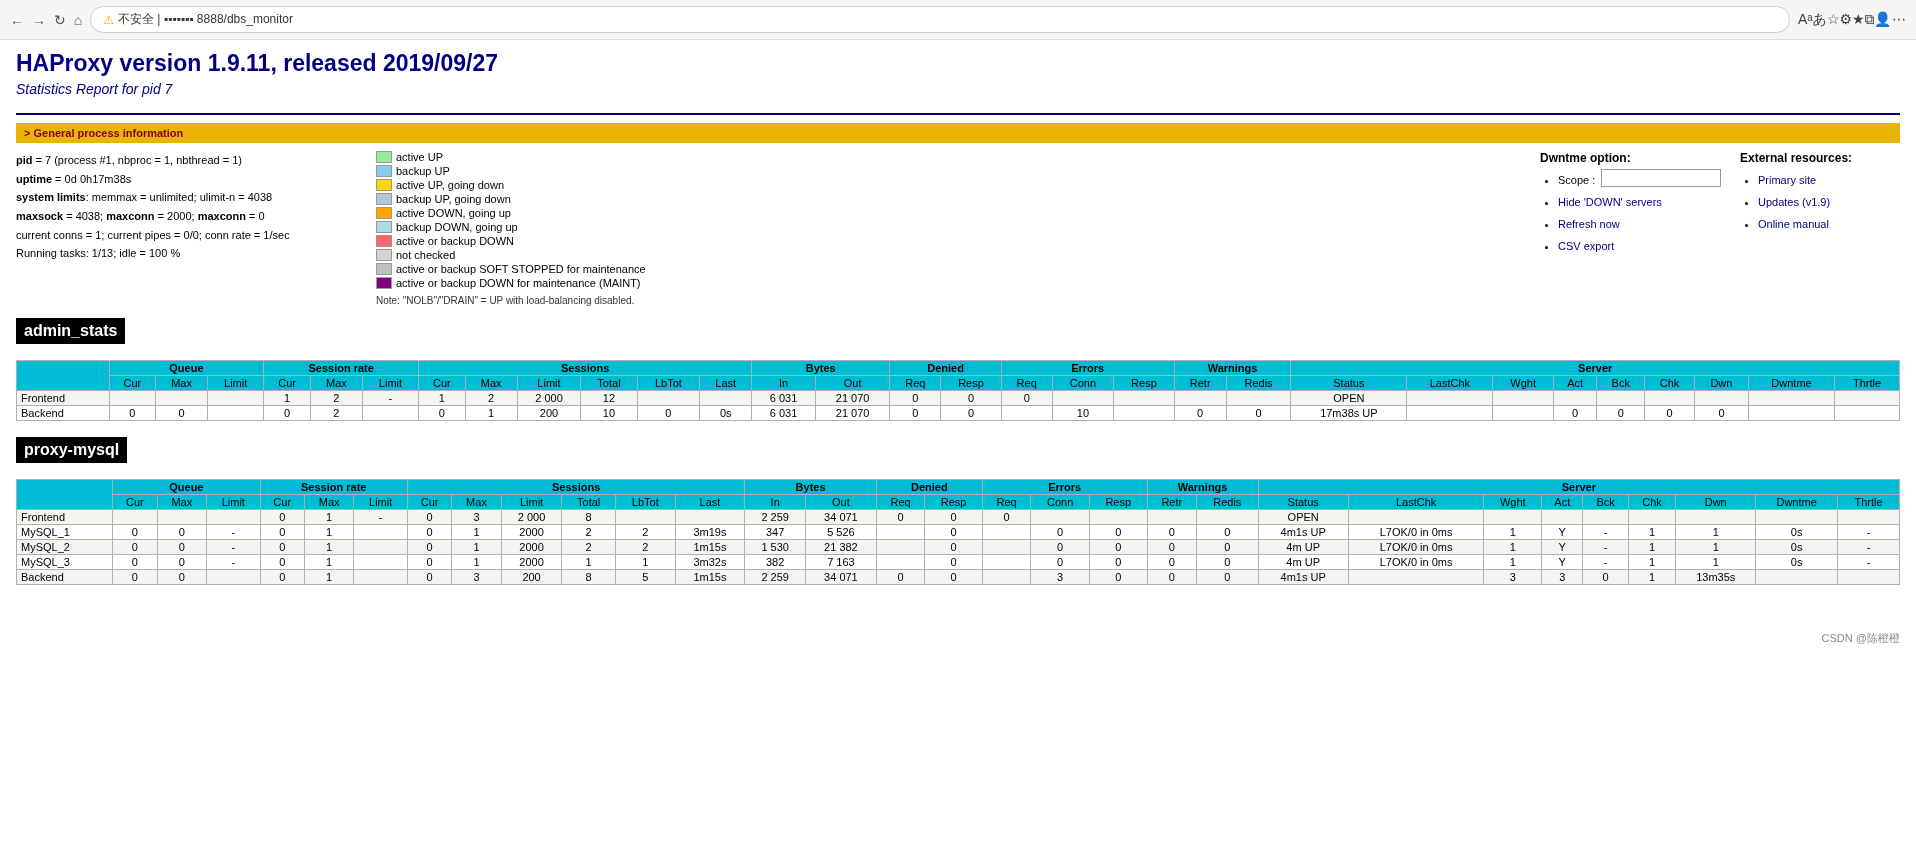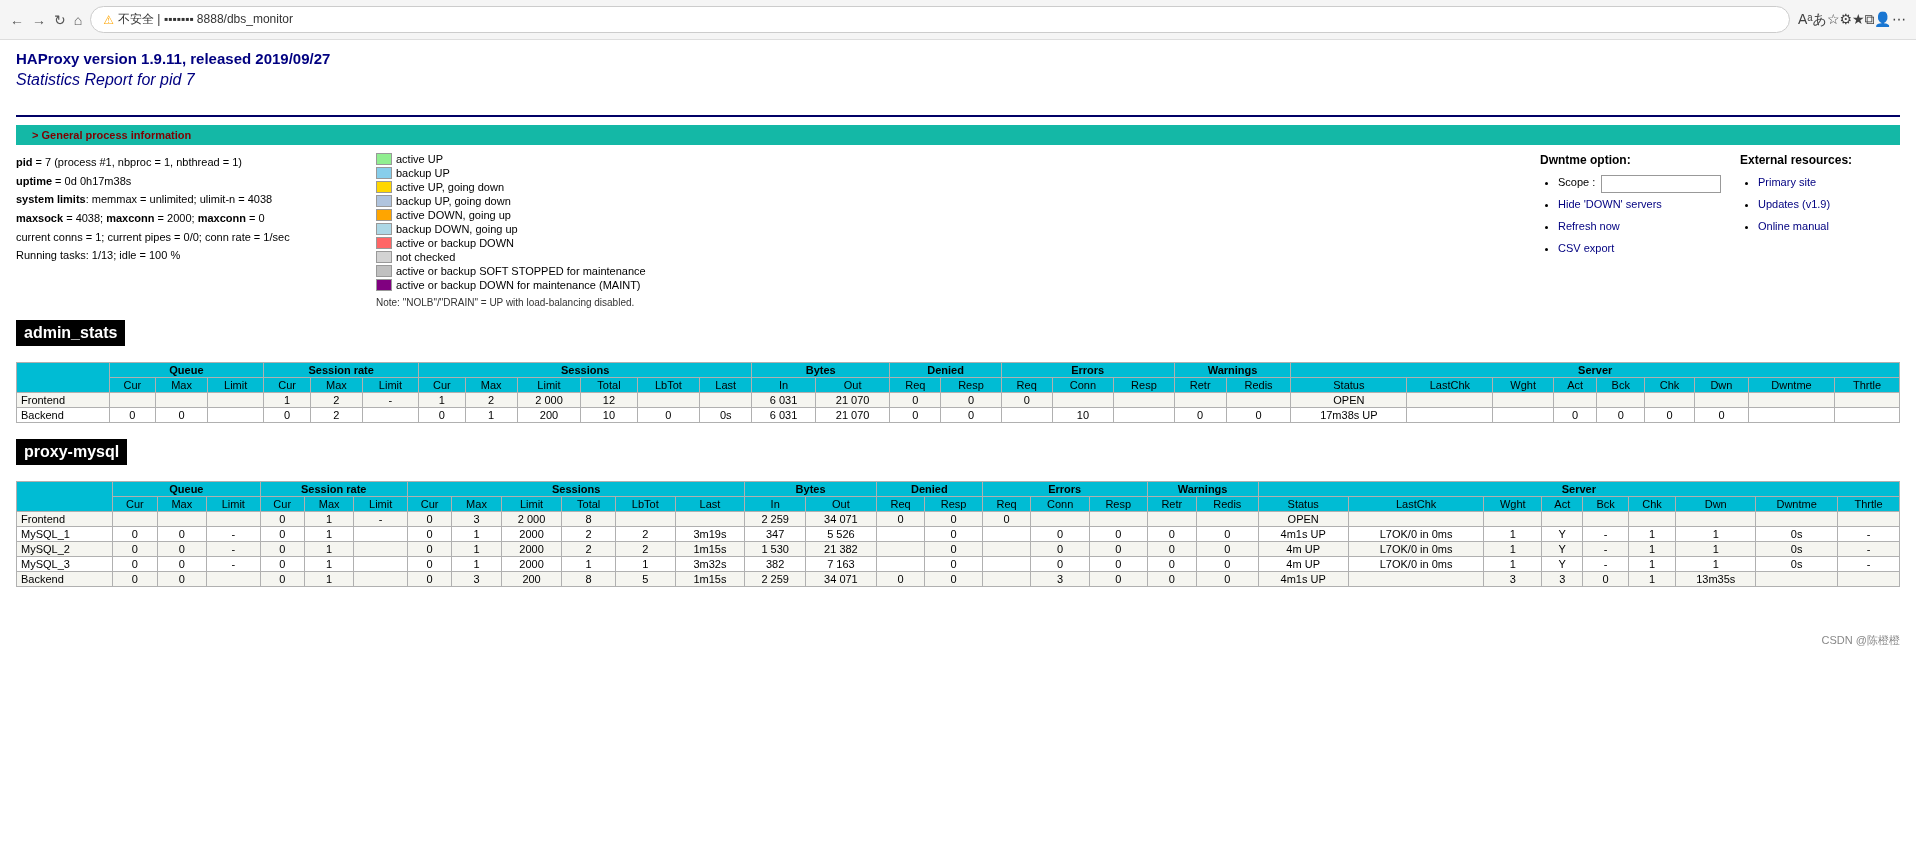--- a/index.html
+++ b/index.html
@@ -12,47 +12,47 @@
     .browser-btn { font-size: 14px; color: #555; cursor: pointer; background: none; border: none; }
     .address-bar {
       flex: 1; display: flex; align-items: center; background: #fff; border: 1px solid #ccc;
       border-radius: 20px; padding: 4px 12px; font-size: 12px; color: #333;
     }
     .warn-icon { color: orange; margin-right: 4px; }
     .browser-icons { display: flex; color: #404040; font-size: 14px; }
 
     .content { padding: 10px 16px; }
 
-    .page-title { color: navy; font-size: 15px; font-weight: bold; margin-bottom: 4px; }
-    .page-subtitle { color: navy; font-size: 16px; font-style: italic; margin-bottom: 26px; }
+    .page-title { color: navy; font-size: 23px; font-weight: bold; margin-bottom: 4px; }
+    .page-subtitle { color: navy; font-size: 14px; font-style: italic; margin-bottom: 16px; }
 
     hr.divider { border: none; border-top: 2px solid #006; margin-bottom: 8px; }
 
     .section-header {
-      background: #14b8a6; padding: 4px 16px; font-weight: bold; color: #800000;
+      background: #eab308; padding: 4px 8px; font-weight: bold; color: #800000;
       margin-bottom: 8px; cursor: pointer;
     }
     .section-header::before { content: '> '; }
 
     .info-legend-container { display: flex; margin-bottom: 12px; }
 
     .process-info { font-size: 11px; line-height: 1.7; min-width: 280px; }
     .process-info b { font-weight: bold; }
 
     .legend-area { flex: 1; padding-left: 80px; }
     .legend-grid { display: grid; grid-template-columns: 1fr; gap: 2px 30px; margin-bottom: 6px; }
     .legend-item { display: flex; align-items: center; gap: 4px; font-size: 11px; white-space: nowrap; }
     .legend-color { width: 16px; height: 12px; display: inline-block; border: 1px solid #999; flex-shrink: 0; }
     .legend-note { font-size: 10px; color: #333; margin-top: 4px; }
 
     .display-options { min-width: 200px; font-size: 11px; }
     .display-options strong { font-size: 12px; }
     .display-options ul { list-style: disc; padding-left: 18px; margin-top: 4px; line-height: 2; }
     .display-options a { color: navy; text-decoration: none; }
-    .scope-row { display: flex; align-items: flex-end; gap: 6px; }
+    .scope-row { display: flex; align-items: flex-start; gap: 6px; }
     .scope-input { border: 1px solid #999; width: 120px; height: 18px; font-size: 11px; }
 
     .external-resources { min-width: 160px; font-size: 11px; }
     .external-resources strong { font-size: 12px; }
     .external-resources ul { list-style: disc; padding-left: 18px; margin-top: 4px; line-height: 2; }
     .external-resources a { color: navy; text-decoration: none; }
 
     
     .proxy-section { margin-bottom: 16px; }
     .proxy-title {

